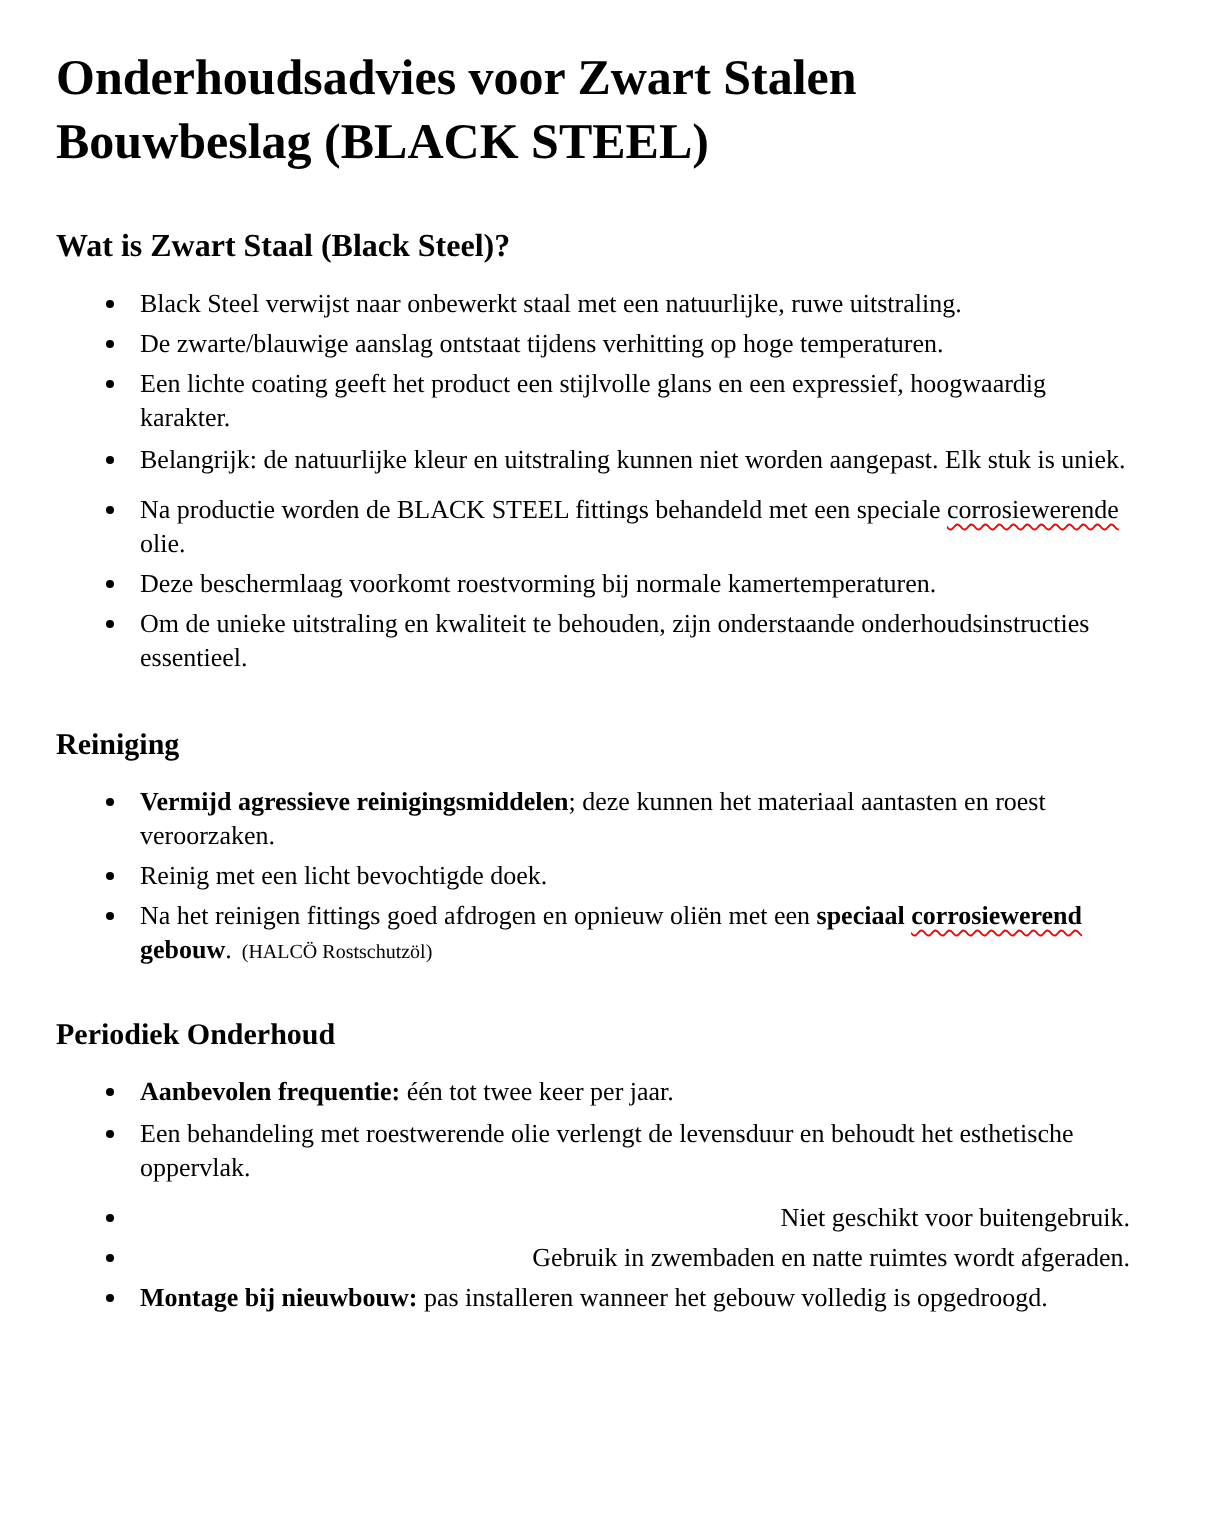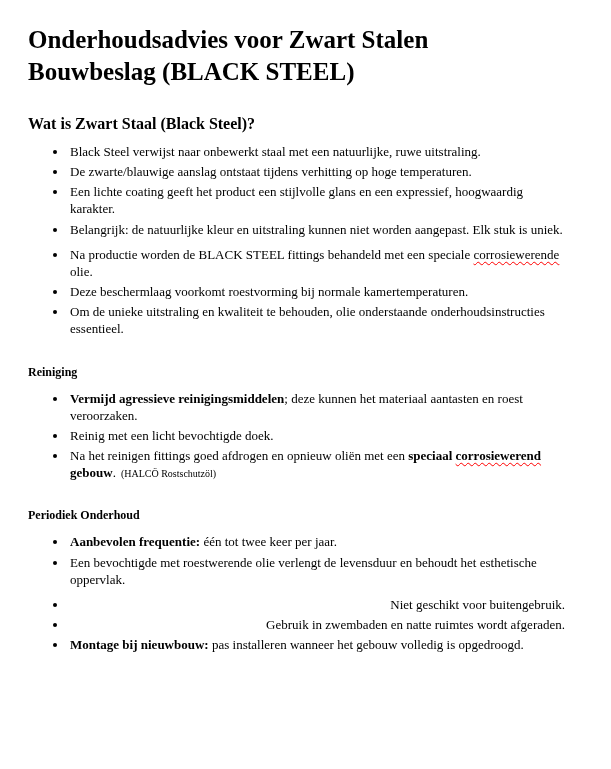--- a/index.html
+++ b/index.html
@@ -18,21 +18,21 @@
     margin: 10px 0 12px 0;
     max-width: 490px;
     font-weight: bold;
   }
   h2 {
     font-size: 16px;
     margin: 27px 0 10px 0;
     font-weight: bold;
   }
   h3 {
-    font-size: 12px;
+    font-size: 15px;
     margin: 27px 0 10px 0;
     font-weight: bold;
   }
   ul { margin: 8px 0; padding: 0 6px 0 40px; }
   li {
     font-size: 13px;
     line-height: 1.32;
     margin: 3px 0;
     padding-left: 2px;
   }
@@ -58,34 +58,34 @@
   <ul>
     <li>Black Steel verwijst naar onbewerkt staal met een natuurlijke, ruwe uitstraling.</li>
     <li>De zwarte/blauwige aanslag ontstaat tijdens verhitting op hoge temperaturen.</li>
     <li>Een lichte coating geeft het product een stijlvolle glans en een expressief, hoogwaardig karakter.</li>
     <li>Belangrijk: de natuurlijke kleur en uitstraling kunnen niet worden aangepast. Elk stuk is uniek.</li>
   </ul>
 
   <ul>
     <li><span>Na productie worden de BLACK STEEL fittings behandeld met een speciale </span><span class="wavy">corrosiewerende</span><span> olie.</span></li>
     <li>Deze beschermlaag voorkomt roestvorming bij normale kamertemperaturen.</li>
-    <li>Om de unieke uitstraling en kwaliteit te behouden, olie onderstaande onderhoudsinstructies essentieel.</li>
+    <li>Om de unieke uitstraling en kwaliteit te behouden, zijn onderstaande onderhoudsinstructies essentieel.</li>
   </ul>
 
   <h3>Reiniging</h3>
   <ul>
     <li><b>Vermijd agressieve reinigingsmiddelen</b><span>; deze kunnen het materiaal aantasten en roest veroorzaken.</span></li>
     <li>Reinig met een licht bevochtigde doek.</li>
     <li><span>Na het reinigen fittings goed afdrogen en opnieuw oliën met een </span><b><span>speciaal </span><span class="wavy">corrosiewerend</span><span> gebouw</span></b><span>.</span><span class="note">(HALCÖ Rostschutzöl)</span></li>
   </ul>
 
   <h3>Periodiek Onderhoud</h3>
   <ul>
     <li><b>Aanbevolen frequentie:</b><span> één tot twee keer per jaar.</span></li>
-    <li>Een bevochtigde met roestwerende olie verlengt de levensduur en behoudt het esthetische oppervlak.</li>
+    <li>Een behandeling met roestwerende olie verlengt de levensduur en behoudt het esthetische oppervlak.</li>
   </ul>
 
   <ul>
     <li class="bold">Niet geschikt voor buitengebruik.</li>
     <li class="bold">Gebruik in zwembaden en natte ruimtes wordt afgeraden.</li>
     <li><b>Montage bij nieuwbouw:</b><span> pas installeren wanneer het gebouw volledig is opgedroogd.</span></li>
   </ul>
 
 </div>
 

